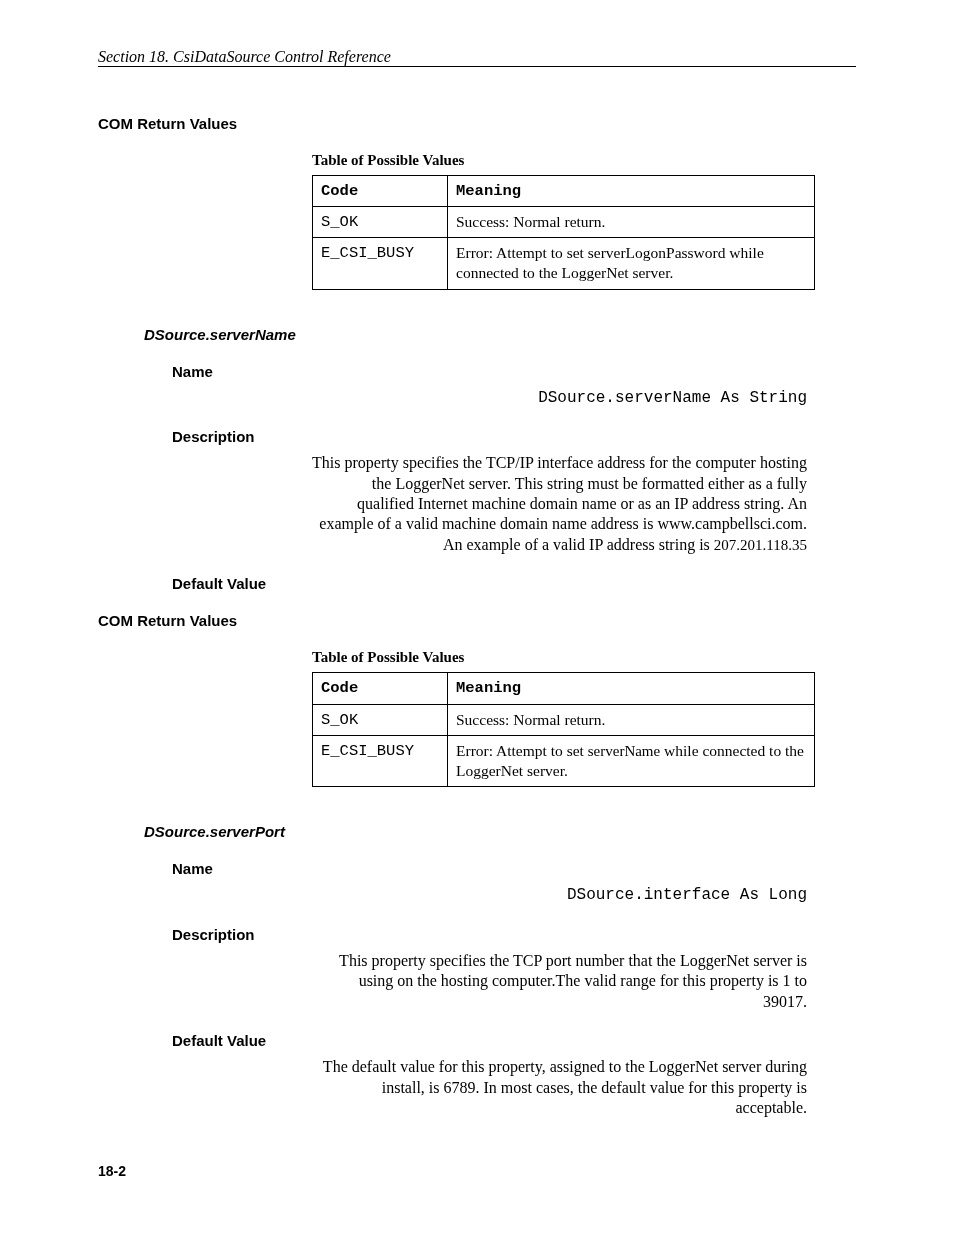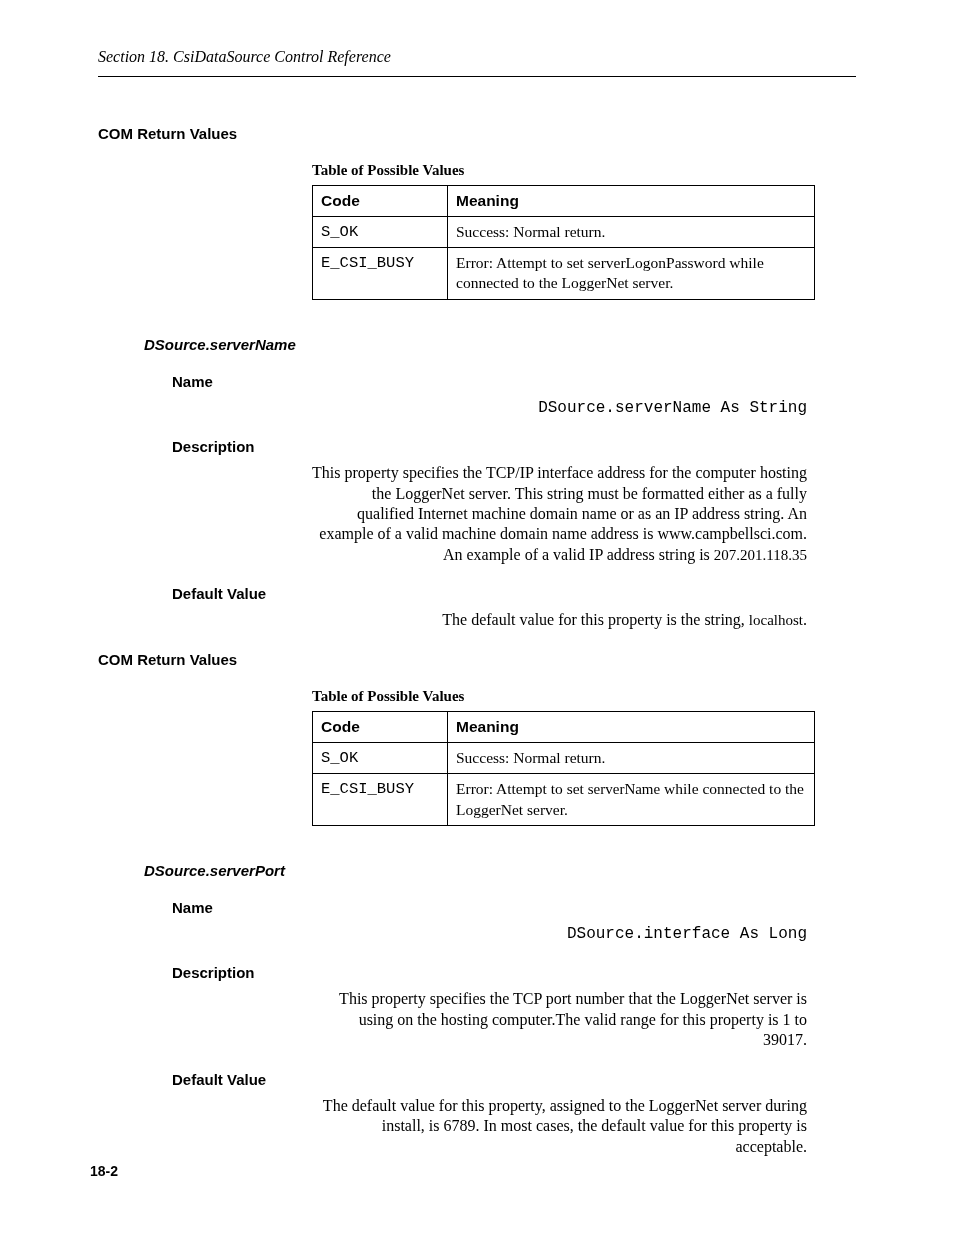--- a/index.html
+++ b/index.html
@@ -16,21 +16,21 @@
     box-sizing: border-box;
     padding: 48px 98px 60px 98px;
     width: 954px;
     min-height: 1235px;
     position: relative;
   }
   .header-line {
     font-style: italic;
     font-family: "Times New Roman", Times, serif;
     font-size: 16px;
-    padding-bottom: 10px;
+    padding-bottom: 0;
     border-bottom: 1px solid #000;
     margin-bottom: 48px;
   }
   .sect-heading {
     font-family: Arial, Helvetica, sans-serif;
     font-weight: bold;
     font-size: 15px;
     margin-top: 20px;
     margin-bottom: 8px;
   }
@@ -61,42 +61,42 @@
   table.values th, table.values td {
     border: 1px solid #000;
     text-align: left;
     vertical-align: top;
     padding: 5px 8px;
     font-size: 15.5px;
     line-height: 1.3;
   }
   table.values th {
     font-weight: bold;
-    font-family: Liberation Sans, sans-serif;
+    font-family: Liberation Mono, monospace;
   }
   table.values th.code-col, table.values td.code-col {
     width: 118px;
   }
   .code-font {
     font-family: "Courier New", Courier, monospace;
     font-size: 15px;
   }
   .body-text {
     margin-left: 214px;
     max-width: 495px;
     font-size: 16px;
     line-height: 1.28;
     margin-top: 6px;
     margin-bottom: 10px;
     text-align: right;
   }
   .page-num {
     position: absolute;
     bottom: 56px;
-    left: 90px;
+    left: 98px;
     font-family: Arial, Helvetica, sans-serif;
     font-weight: bold;
     font-size: 14px;
   }
   .desc-mixed .code-inline {
     font-family: Liberation Serif, serif;
     font-size: 15px;
   }
 </style>
 </head>
@@ -128,23 +128,20 @@
 
   <div class="sect-heading sub-heading">Name</div>
   <div class="body-text code-font">DSource.serverName As String</div>
 
   <div class="sect-heading sub-heading">Description</div>
   <div class="body-text desc-mixed">
     <span>This property specifies the TCP/IP interface address for the computer hosting the LoggerNet server.  This string must be formatted either as a fully qualified Internet machine domain name or as an IP address string.  An example of a valid machine domain name address is www.campbellsci.com. An example of a valid IP address string is </span><span class="code-inline">207.201.118.35</span>
   </div>
 
   <div class="sect-heading sub-heading">Default Value</div>
-  <div class="body-text desc-mixed">
-    <span>The default value for this property is the string, </span><span class="code-inline">localhost</span><span>.</span>
-  </div>
 
   <div class="sect-heading com-heading">COM Return Values</div>
   <div class="table-title">Table of Possible Values</div>
   <table class="values">
     <tbody>
         <tr>
       <th class="code-col">Code</th>
       <th>Meaning</th>
     </tr>
     <tr>

